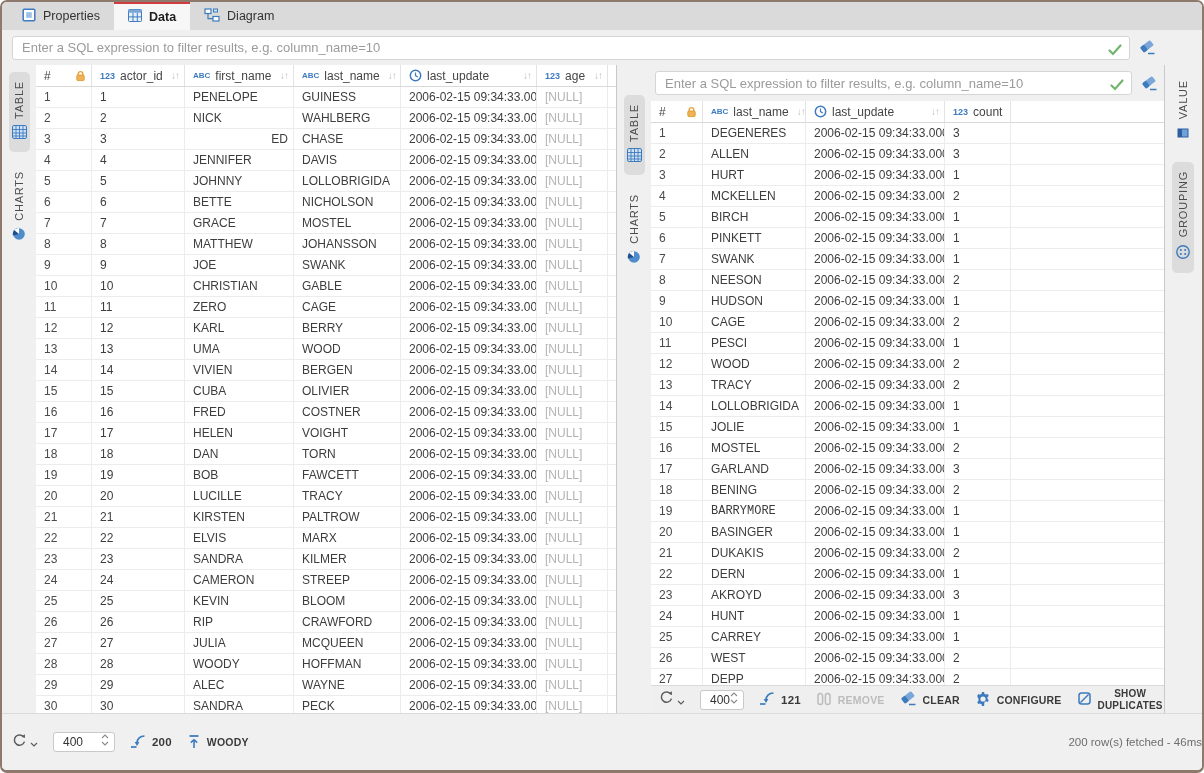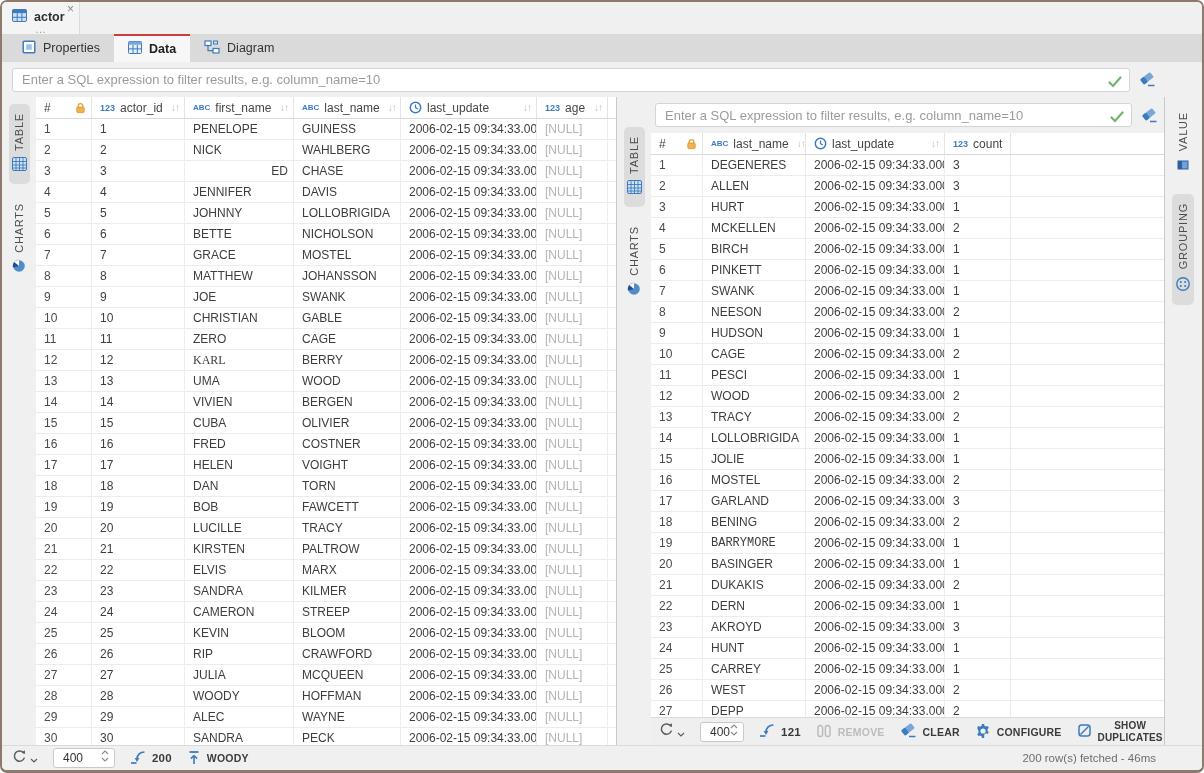--- a/index.html
+++ b/index.html
@@ -61,41 +61,27 @@
   .rtoolbar { height:28px; background:#efefef; border-top:1px solid #d9d9d9; display:flex; align-items:center; gap:15px; padding:0 10px 0 8px; }
   .titem { display:flex; align-items:center; gap:6px; font-size:10.5px; font-weight:bold; color:#3a3a3a; letter-spacing:.2px; white-space:nowrap; }
   .titem.disabled { color:#bcbcbc; }
   .dup-label { font-size:10px; line-height:1.15; text-align:center; }
   .totop { margin-left:auto; }
   .refresh-group { display:flex; align-items:center; gap:3px; }
   .spin { display:flex; align-items:center; width:62px; height:20px; background:#fff; border:1px solid #c9c9c9; border-radius:3px; padding:0 5px 0 9px; }
   .spin .val { flex:1; font-size:12px; color:#333; }
 
   .bottombar { height:26px; background:#f0f0f0; display:flex; align-items:center; gap:15px; padding-left:10px; border-top:1px solid #dadada; flex:1; }
-  .status { margin-left:auto; margin-right:46px; font-size:11.5px; color:#6e6e6e; }
+  .status { margin-left:auto; font-size:11.5px; color:#6e6e6e; }
 </style>
 </head>
 <body>
 
 <div class="window">
 
-  <div class="tabbar">
-    <div class="etab">
-      <span>
-        <svg width="15" height="13" viewBox="0 0 15 13">
-            <rect x="0.5" y="0.5" width="14" height="12" rx="1.5" fill="#cfe0f2" stroke="#3d7bbf"></rect>
-            <rect x="0.5" y="0.5" width="14" height="3.6" fill="#3d7bbf"></rect>
-            <path d="M5.2 4 v9 M9.9 4 v9 M0.5 8.3 h14" stroke="#3d7bbf" stroke-width="1" fill="none"></path>
-          </svg>
-      </span>
-      <span class="etab-label">actor</span>
-      <span class="etab-close">×</span>
-      <span class="etab-dots">…</span>
-    </div>
-  </div>
 
   <div class="subtabs">
     <div class="stab">
       <span>
         <svg width="14" height="14" viewBox="0 0 14 14">
             <rect x="1.2" y="1.2" width="11.6" height="11.6" rx="1" fill="#fff" stroke="#3d7bbf" stroke-width="1.5"></rect>
             <rect x="4.2" y="4.2" width="5.6" height="5.6" fill="#9cc0e4"></rect>
           </svg>
       </span>
       <span>Properties</span>
@@ -296,21 +282,21 @@
             <div class="gcell rn" style="width: 56px;">11</div>
             <div class="gcell" style="width: 93px;">11</div>
             <div class="gcell" style="width: 109px;">ZERO</div>
             <div class="gcell" style="width: 107px;">CAGE</div>
             <div class="gcell" style="width: 136px;">2006-02-15 09:34:33.000</div>
             <div class="gcell nul" style="width: 71px;">[NULL]</div>
           </div>
           <div class="grow">
             <div class="gcell rn" style="width: 56px;">12</div>
             <div class="gcell" style="width: 93px;">12</div>
-            <div class="gcell" style="width: 109px; font-family: Liberation Serif, serif;">KARL</div>
+            <div class="gcell" style="width: 109px;">KARL</div>
             <div class="gcell" style="width: 107px;">BERRY</div>
             <div class="gcell" style="width: 136px;">2006-02-15 09:34:33.000</div>
             <div class="gcell nul" style="width: 71px;">[NULL]</div>
           </div>
           <div class="grow">
             <div class="gcell rn" style="width: 56px;">13</div>
             <div class="gcell" style="width: 93px;">13</div>
             <div class="gcell" style="width: 109px;">UMA</div>
             <div class="gcell" style="width: 107px;">WOOD</div>
             <div class="gcell" style="width: 136px;">2006-02-15 09:34:33.000</div>

